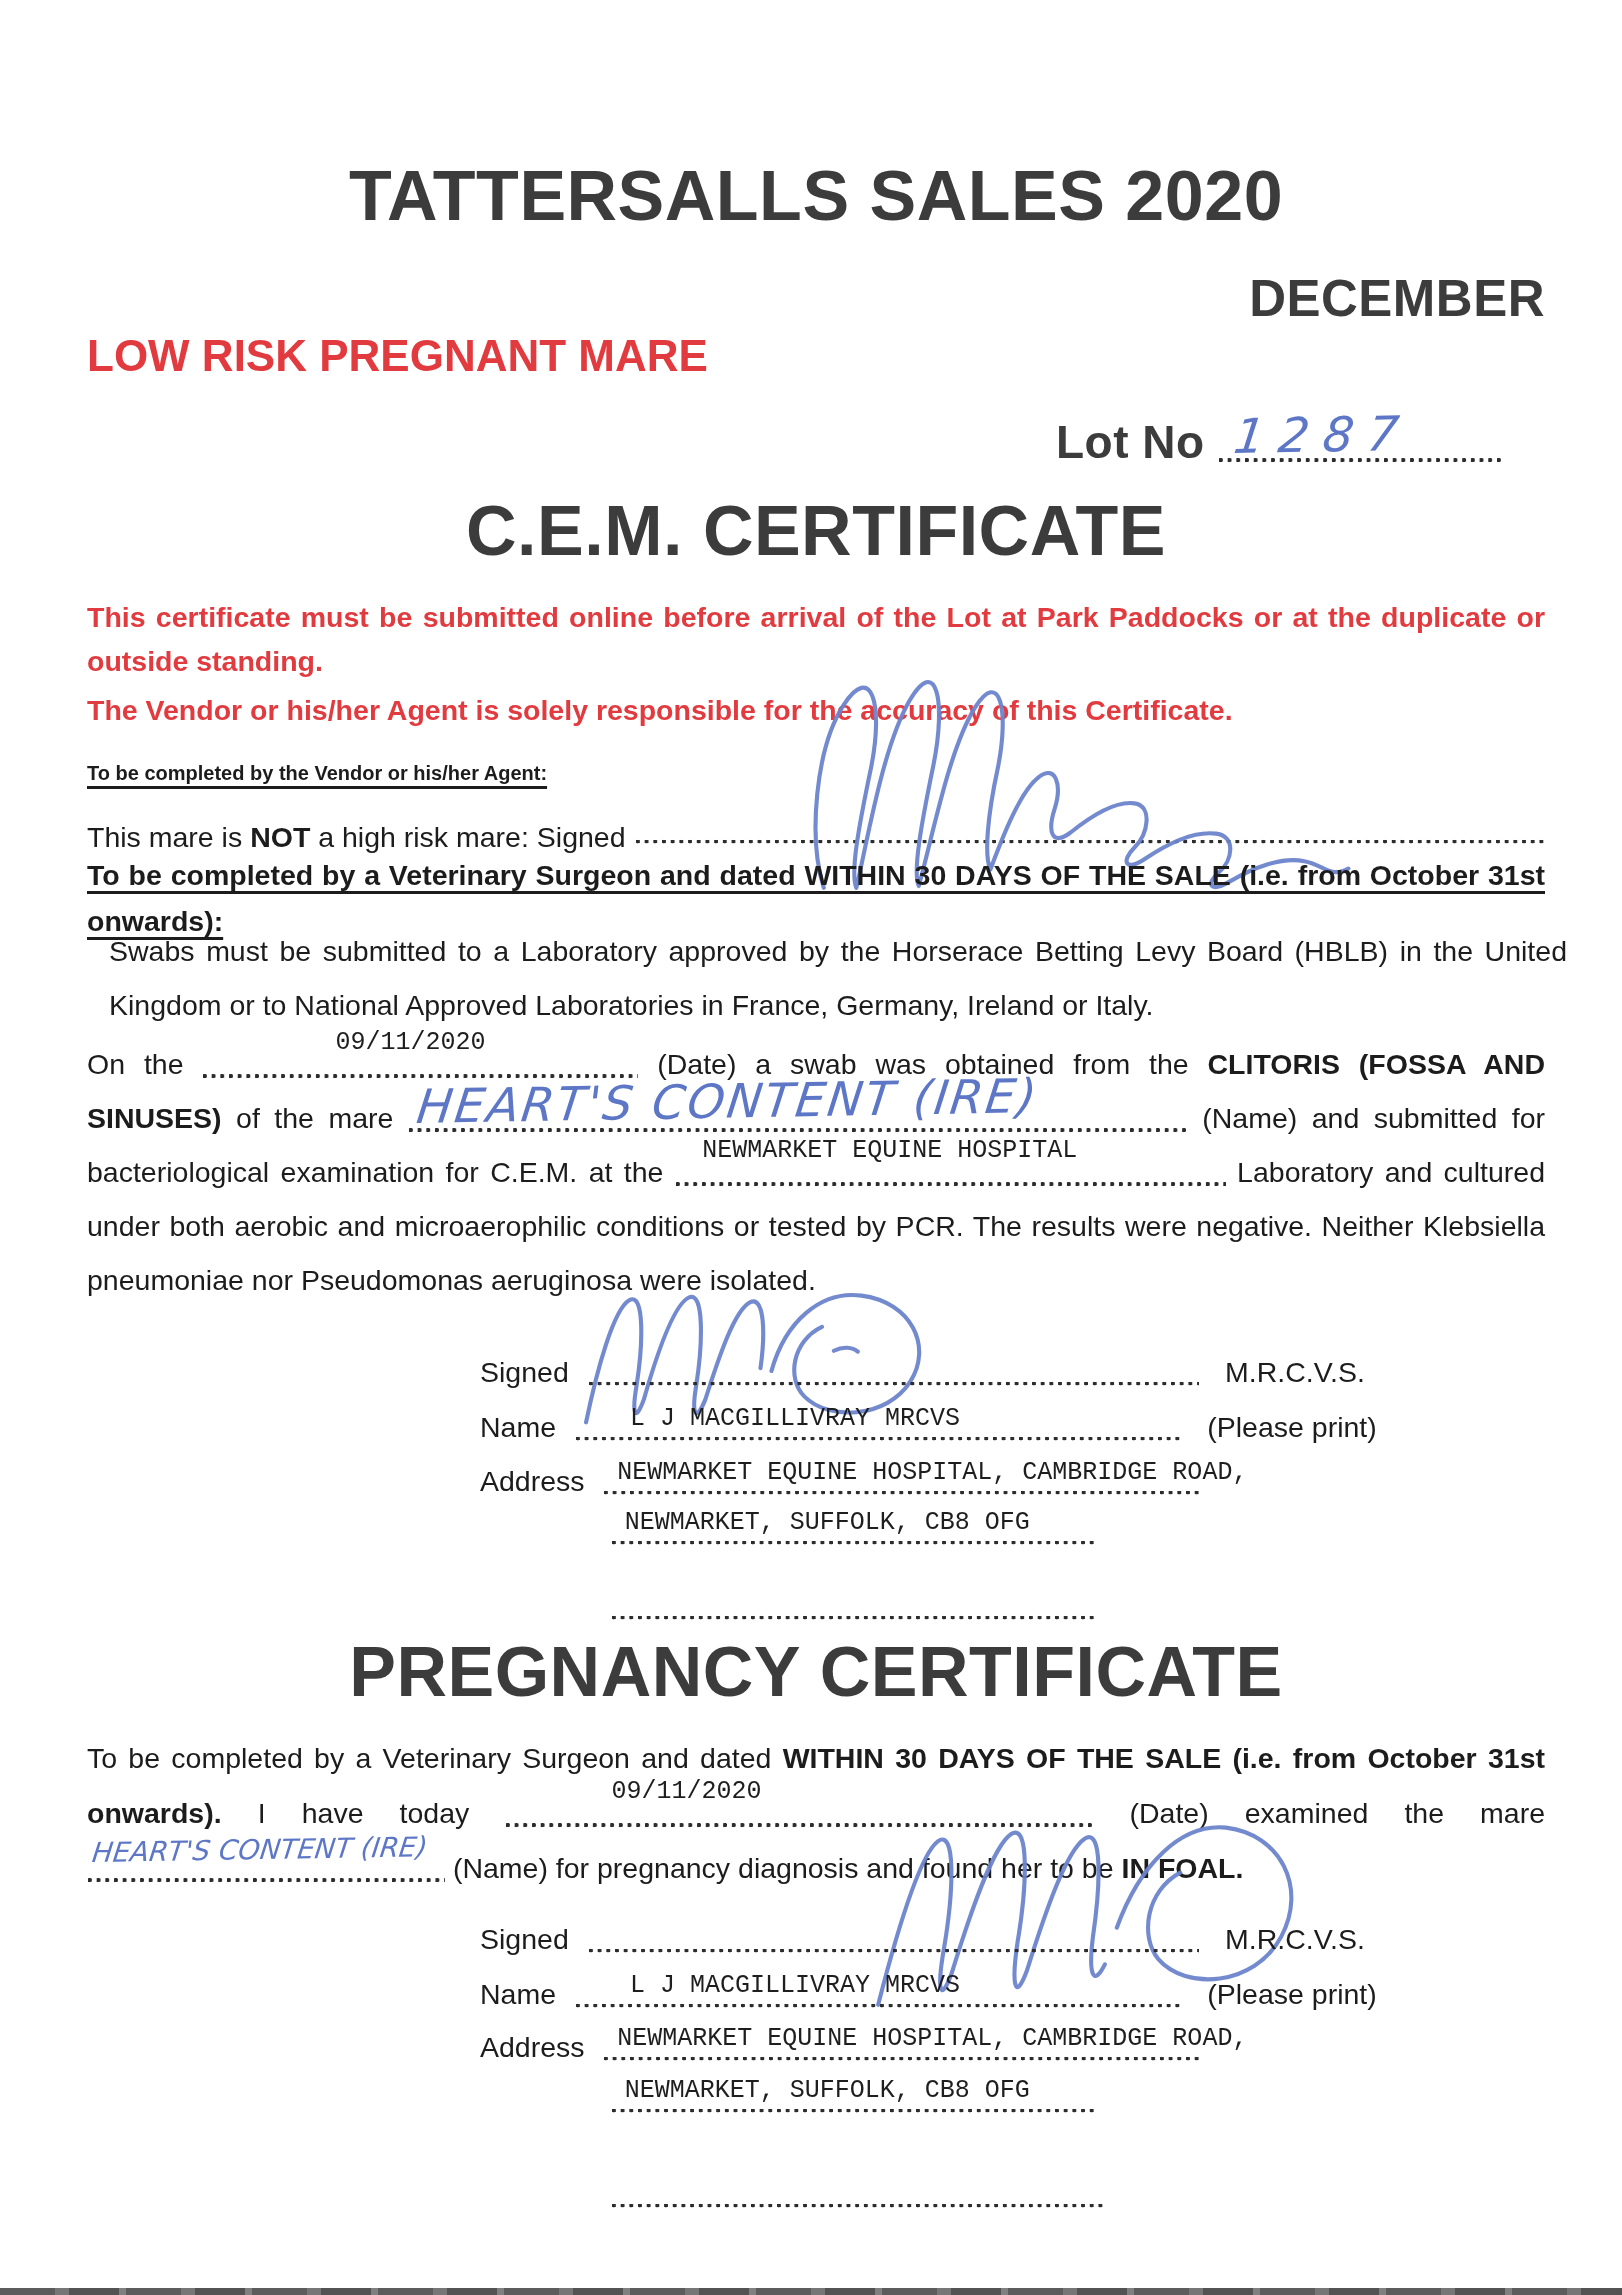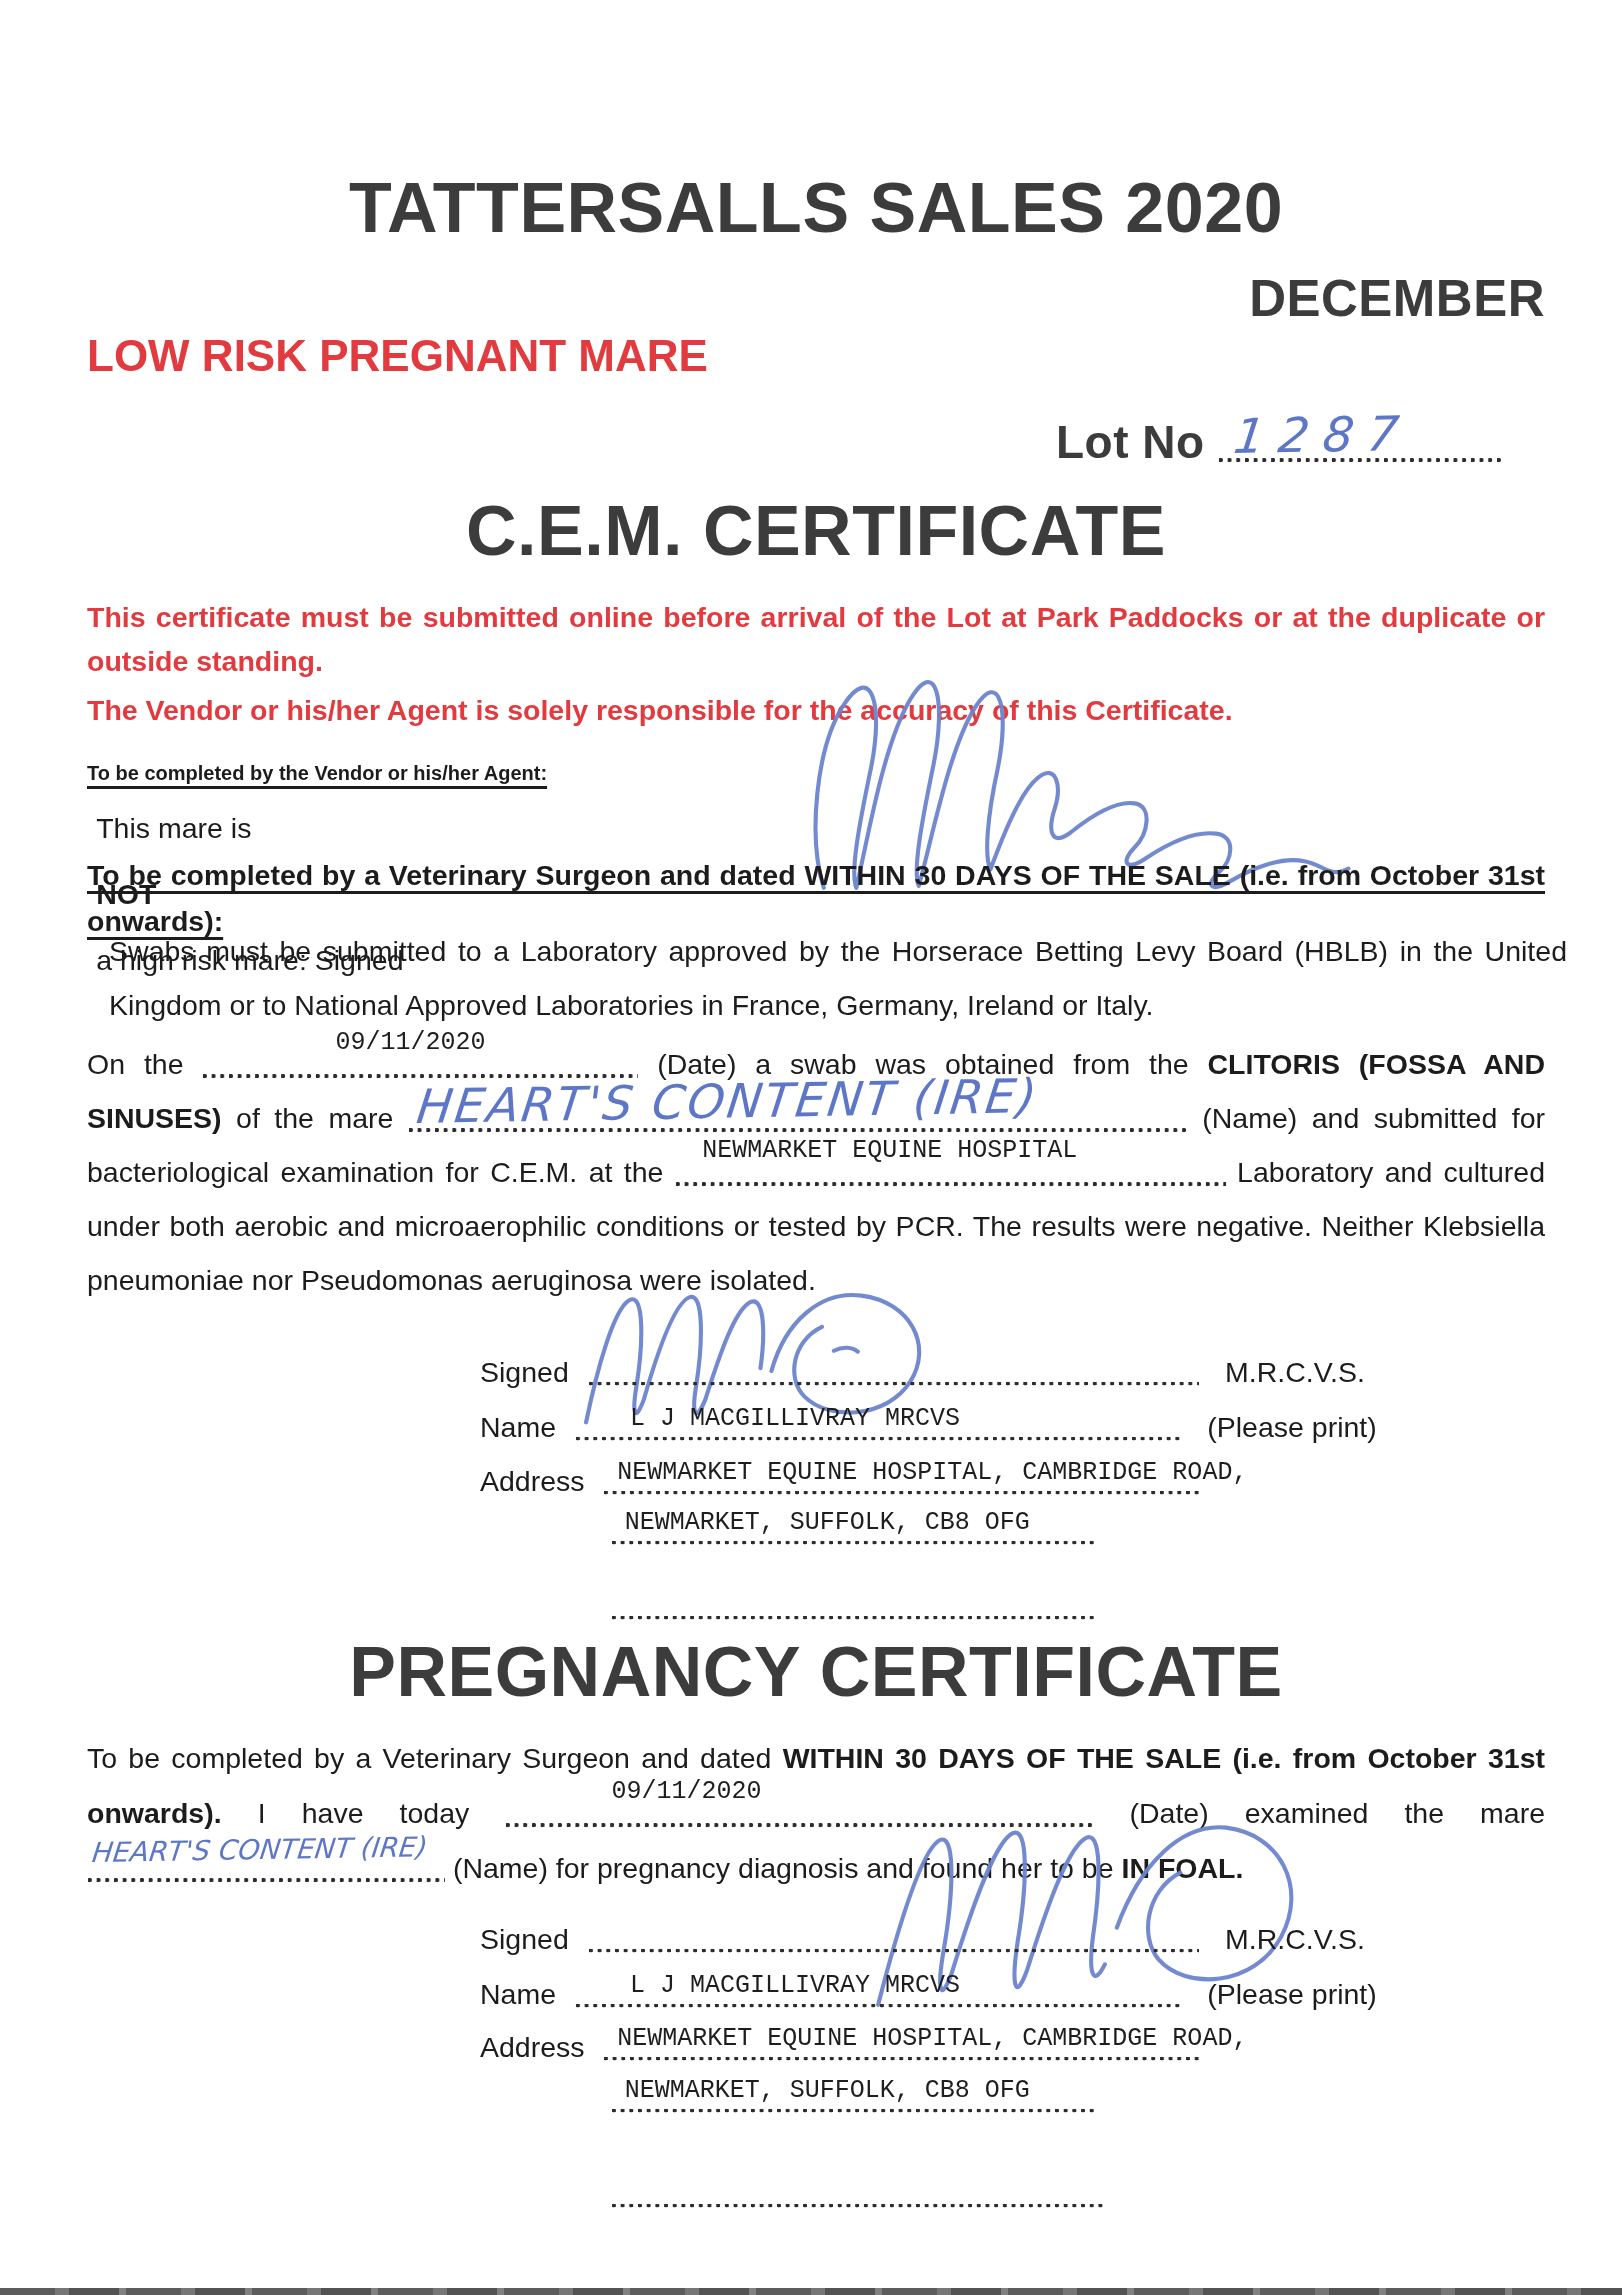--- a/index.html
+++ b/index.html
@@ -36,39 +36,39 @@
     position:absolute;left:0;bottom:0;width:1623px;height:7.3px;
     background:repeating-linear-gradient(90deg,#3f3f3f 0 55px,#5e5e5e 55px 69px,#343434 69px 119px,#6a6a6a 119px 126px);
     opacity:.85;
   }
 </style>
 </head>
 <body>
 
 <div id="page">
 
-  <div class="abs center ttl" style="top:168px;font-size:70px;">TATTERSALLS SALES 2020</div>
+  <div class="abs center ttl" style="top:156px;font-size:70px;">TATTERSALLS SALES 2020</div>
   <div class="abs ttl" style="top:269px;right:78px;font-size:51px;">DECEMBER</div>
   <div class="abs red" style="top:331px;left:87px;font-size:44px;">LOW RISK PREGNANT MARE</div>
 
   <div class="abs" style="top:415px;left:1056px;white-space:nowrap;text-align:right;">
     <span class="ttl" style="font-size:46px;">Lot No</span>
     <span class="fill" style="width:285px;margin-left:11px;">
       <span class="val hand" style="left:13.8px;bottom:0.9px;font-size:48px;letter-spacing:13.8px;">1287</span>
     </span>
   </div>
 
   <div class="abs center ttl" style="top:491px;font-size:70px;">C.E.M. CERTIFICATE</div>
 
   <div class="abs red just" style="top:595px;left:87px;width:1458px;font-size:28.5px;line-height:44px;">This certificate must be submitted online before arrival of the Lot at Park Paddocks or at the duplicate or outside standing.</div>
   <div class="abs red" style="top:694px;left:87px;width:1458px;font-size:28.5px;">The Vendor or his/her Agent is solely responsible for the accuracy of this Certificate.</div>
 
   <div class="abs bheading" style="top:762px;left:87px;font-size:20px;">To be completed by the Vendor or his/her Agent:</div>
 
-  <div class="abs flexrow" style="top:812px;left:87px;width:1458px;font-size:28.5px;flex-direction:column;">
+  <div class="abs flexrow" style="top:812px;left:87px;width:1458px;font-size:28.5px;">
     <span>This mare is</span>&nbsp;
     <b>NOT</b>&nbsp;
     <span>a high risk mare:  Signed</span>
     <span class="fill grow" style="margin-left:9.2px;"></span>
   </div>
 
   <svg class="sig" style="left:780px;top:640px;" width="597" height="257" viewBox="0 0 1300 560">
     <path d="M95 540 C60 430 78 235 138 142 C198 49 226 138 198 278 C172 402 152 508 166 540 C192 428 224 232 282 132 C340 32 362 132 334 272 C308 398 288 506 302 536 C332 428 368 238 424 148 C478 62 500 150 474 280 C452 382 444 470 458 500 C484 430 522 332 562 300 C602 268 614 318 598 368 C582 418 592 450 632 420 C682 380 732 350 772 356 C812 362 802 422 772 452 C742 482 752 506 796 476 C850 440 906 416 950 422 C994 428 986 480 956 506 C926 532 936 552 980 526 C1030 496 1092 472 1142 482 C1186 490 1198 520 1238 498"></path>
   </svg>
 

